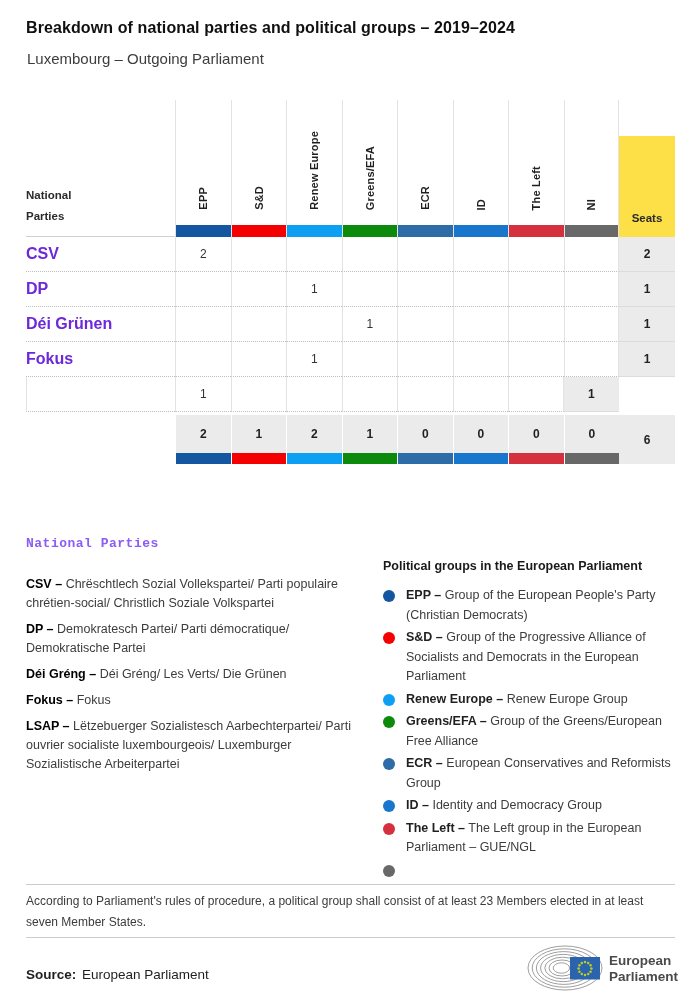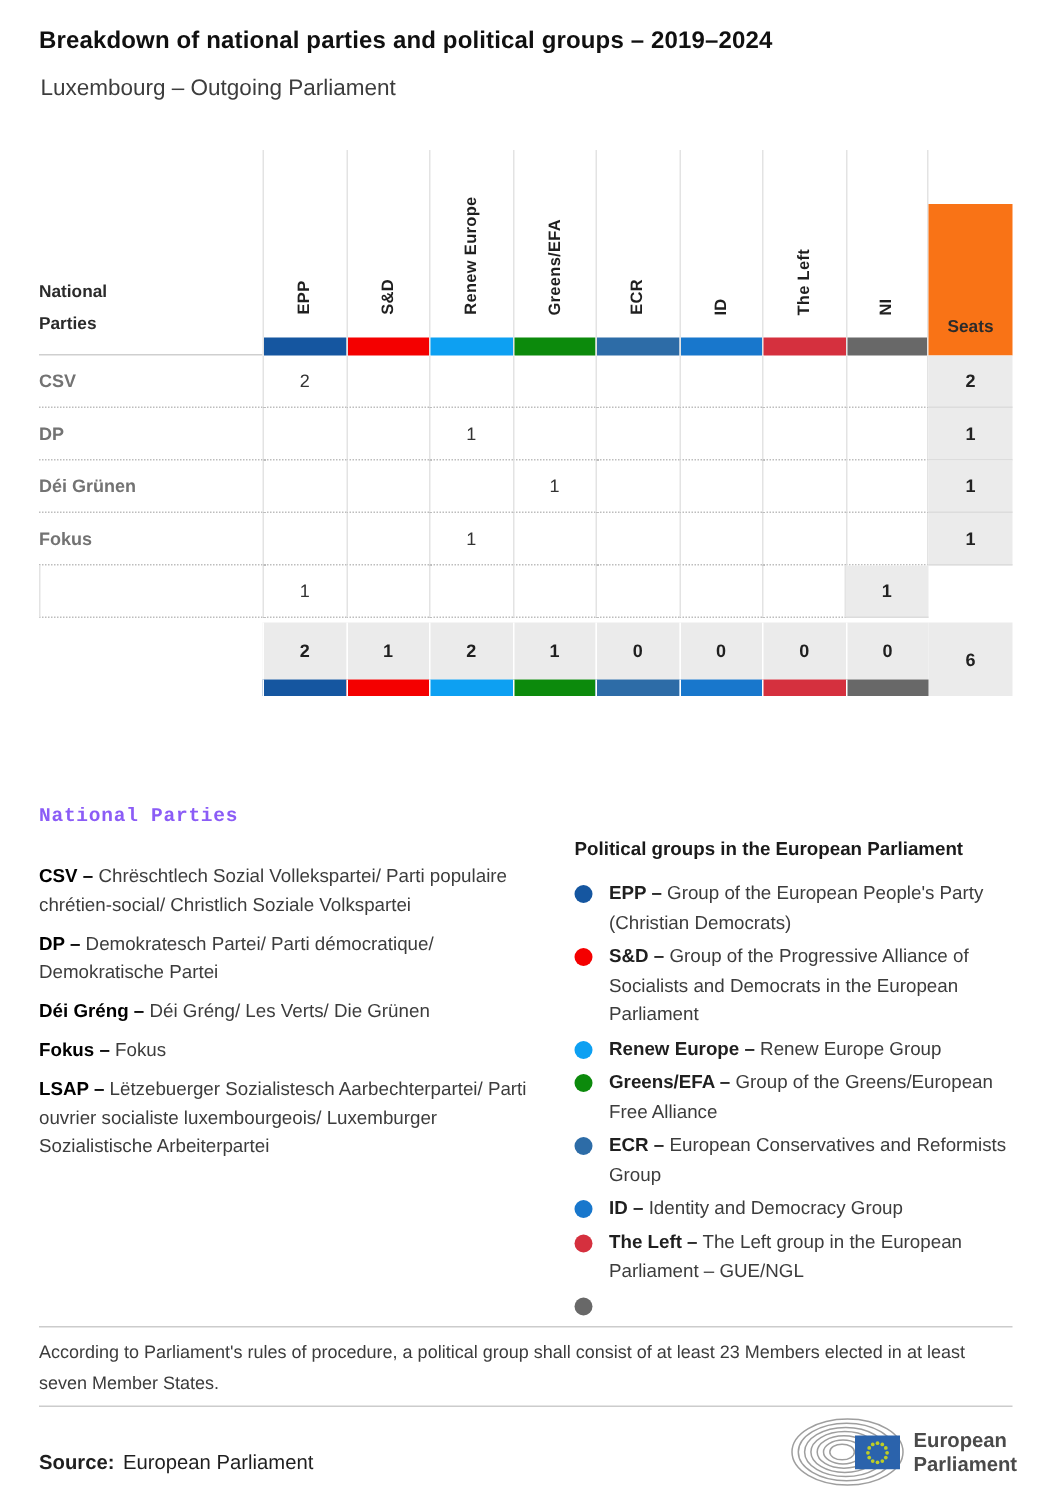--- a/index.html
+++ b/index.html
@@ -10,22 +10,22 @@
   #subtitle { left:27px; top:50px; font-size:15px; color:#3d3d3d; }
 
   
   #table { left:26px; top:100px; }
   .grid { display:grid; grid-template-columns:149px repeat(8,55.5px) 56px; grid-template-rows:137px repeat(5,35px) 3px 38px 11px; }
   .hcorner { display:flex; flex-direction:column; justify-content:flex-end; padding-bottom:9px; font-size:11.5px; font-weight:bold; line-height:21px; color:#2b2b2b; border-bottom:1px solid #cfcfcf; }
   .ghead { border-left:1px solid #e3e3e3; display:flex; flex-direction:column; justify-content:flex-end; align-items:center; }
   .ghead.lastg { border-right:1px solid #e3e3e3; }
   .rot { writing-mode:vertical-rl; transform:rotate(180deg); font-size:11px; font-weight:bold; color:#1f1f1f; margin-bottom:15px; letter-spacing:.2px; white-space:nowrap; }
   .bar { height:12px; width:100%; }
-  .shead { background:#f97316; display:flex; justify-content:center; align-items:flex-end; padding-bottom:13px; font-size:11.5px; font-weight:bold; color:#2b2b2b;margin-top:36px; }
-  .rlabel { display:flex; align-items:center; font-weight:bold; font-size:12px; color:#737373; border-bottom:1px dotted #bdbdbd; }
+  .shead { background:#fde047; display:flex; justify-content:center; align-items:flex-end; padding-bottom:13px; font-size:11.5px; font-weight:bold; color:#2b2b2b;margin-top:36px; }
+  .rlabel { display:flex; align-items:center; font-weight:bold; font-size:16px; color:#6d28d9; border-bottom:1px dotted #bdbdbd; }
   .val { display:flex; align-items:center; justify-content:center; font-size:12px; color:#333; border-left:1px solid #e3e3e3; border-bottom:1px dotted #bdbdbd; }
   .val.lastg { border-right:1px solid #e3e3e3; }
   .seat { background:#ebebeb; display:flex; align-items:center; justify-content:center; font-size:12px; font-weight:bold; border-bottom:1px solid #dcdcdc; }
   .gaprow { grid-column:1/-1; }
   .tlabel { background:#fff; }
   .tot { background:#ebebeb; border-left:1px solid #fff; display:flex; align-items:center; justify-content:center; font-size:12px; font-weight:bold; color:#1f1f1f; }
   .stot { grid-row:span 2; background:#ebebeb; display:flex; align-items:center; justify-content:center; font-size:12px; font-weight:bold; }
   .tbar { border-left:1px solid #fff; }
 
   

